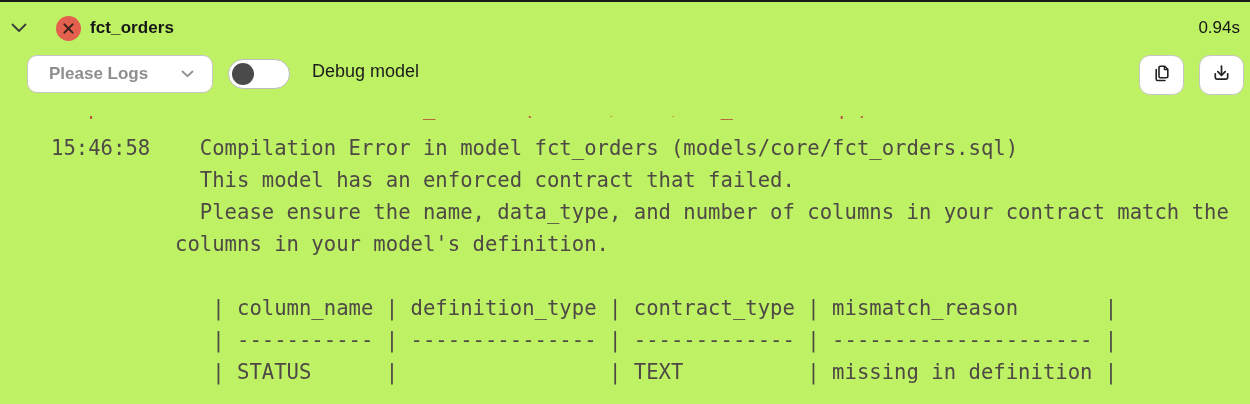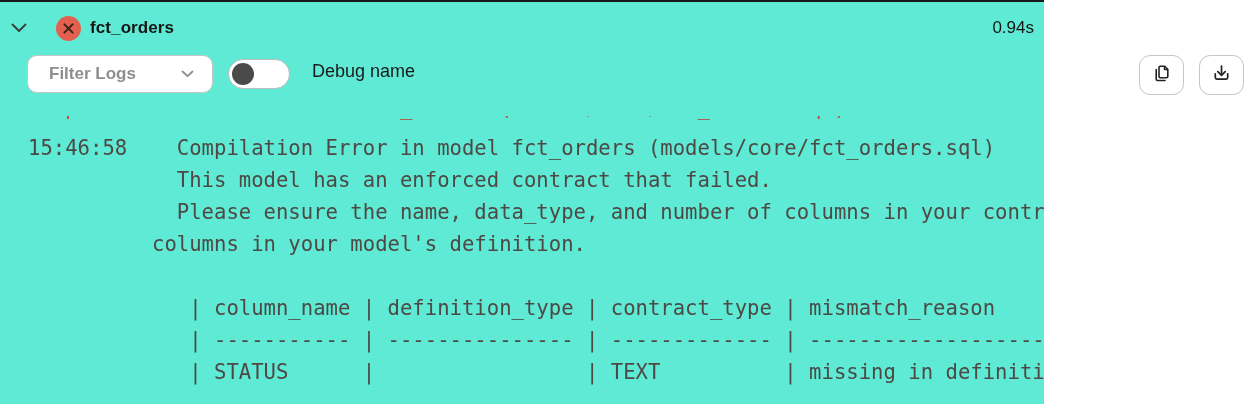--- a/index.html
+++ b/index.html
@@ -1,18 +1,18 @@
 <!DOCTYPE html>
 <html><head>
 <meta charset="utf-8">
 <style>
   * { margin:0; padding:0; box-sizing:border-box; }
   html,body { width:1250px; height:404px; background:#ffffff; overflow:hidden;
               font-family:"Liberation Sans", sans-serif; }
-  .frame { position:relative; width:1044px; height:404px; background:#5eead4;
+  .frame { position:relative; width:1250px; height:404px; background:#bef264;
            border-top:2px solid #1a1a1a; }
 
   
   .header-row { position:absolute; top:2px; left:0; right:0; height:48px;
                 display:flex; align-items:center; }
   .collapse-btn { margin-left:8px; width:22px; height:22px; display:flex;
                   align-items:center; justify-content:center; cursor:pointer; background:none; border:none; }
   .err-badge { margin-left:26px; width:25px; height:25px; border-radius:50%;
                background:#e2604d; display:flex; align-items:center; justify-content:center; }
   .model-title { margin-left:9px; font-size:17px; font-weight:700; color:#161616; letter-spacing:.1px; }
@@ -31,21 +31,21 @@
   .toggle .knob { position:absolute; left:3px; top:2.5px; width:22px; height:22px;
                   border-radius:50%; background:#4a4a4a; }
   .toggle-label { position:absolute; left:312px; top:9px; font-size:18px; color:#1b1b1b; }
   .icon-btn { position:absolute; top:3px; width:45px; height:40px; background:#fff;
               border:1.5px solid #c6c6c6; border-radius:11px; display:flex;
               align-items:center; justify-content:center; cursor:pointer; }
   .icon-btn.copy { left:1139px; }
   .icon-btn.download { left:1199px; }
 
   
-  .log-area { position:absolute; top:114px; left:0; right:0; bottom:0; overflow:hidden; }
+  .log-area { position:absolute; top:114px; left:0; right:0; bottom:0; overflow:hidden;padding-left:23px; }
   .log-pre { font-family:"DejaVu Sans Mono", monospace; font-size:20.6px; line-height:32px;
              color:#4e4945; white-space:pre; margin-left:28px; }
   .clipped-red { display:block; color:#b94a3b; margin-top:-24px; margin-bottom:8px; }
   .log-main { display:block; }
 </style>
 </head>
 <body>
 
 <div class="frame">
 
@@ -60,32 +60,32 @@
         <path d="M2.4 2.4 L10.6 10.6 M10.6 2.4 L2.4 10.6" stroke="#35201b" stroke-width="2" stroke-linecap="round"></path>
       </svg>
     </span>
     <span class="model-title">fct_orders</span>
     <span class="spacer"></span>
     <span class="duration">0.94s</span>
   </div>
 
   <div class="toolbar-row">
     <button class="filter-btn">
-      <span class="lbl">Filter Logs</span>
+      <span class="lbl">Please Logs</span>
       <span class="chev">
         <svg width="13" height="8" viewBox="0 0 13 8">
           <path d="M1.5 1.5 L6.5 6.2 L11.5 1.5" fill="none" stroke="#8e8e8e" stroke-width="1.8" stroke-linecap="round" stroke-linejoin="round"></path>
         </svg>
       </span>
     </button>
 
     <div class="toggle">
       <div class="knob"></div>
     </div>
-    <span class="toggle-label">Debug name</span>
+    <span class="toggle-label">Debug model</span>
 
     <button class="icon-btn copy">
       <span>
         <svg width="21" height="21" viewBox="0 0 21 21">
           <path d="M5.2 6.5 V16.2 a1.3 1.3 0 0 0 1.3 1.3 H14" fill="none" stroke="#222" stroke-width="1.6" stroke-linecap="round"></path>
           <path d="M9.2 3.2 H13.6 L16.8 6.4 V13.6 a1.2 1.2 0 0 1 -1.2 1.2 H9.2 a1.2 1.2 0 0 1 -1.2 -1.2 V4.4 a1.2 1.2 0 0 1 1.2 -1.2 Z" fill="none" stroke="#222" stroke-width="1.6" stroke-linejoin="round"></path>
           <path d="M13.4 3.4 V6.6 H16.6" fill="none" stroke="#222" stroke-width="1.4" stroke-linejoin="round"></path>
         </svg>
       </span>
     </button>

